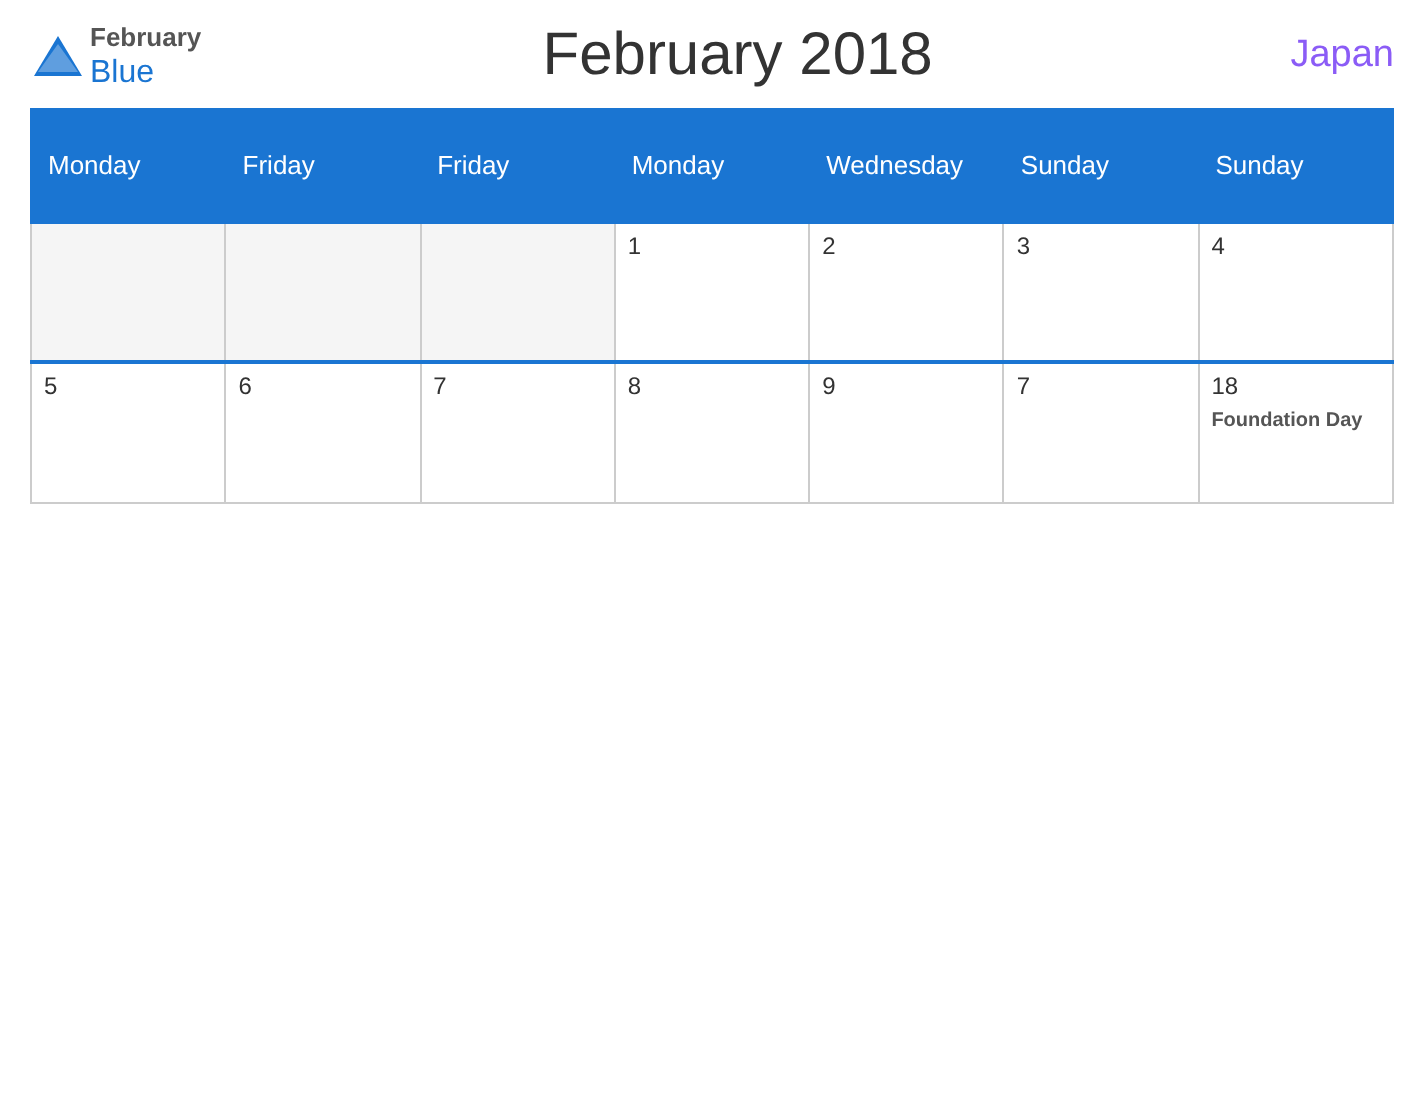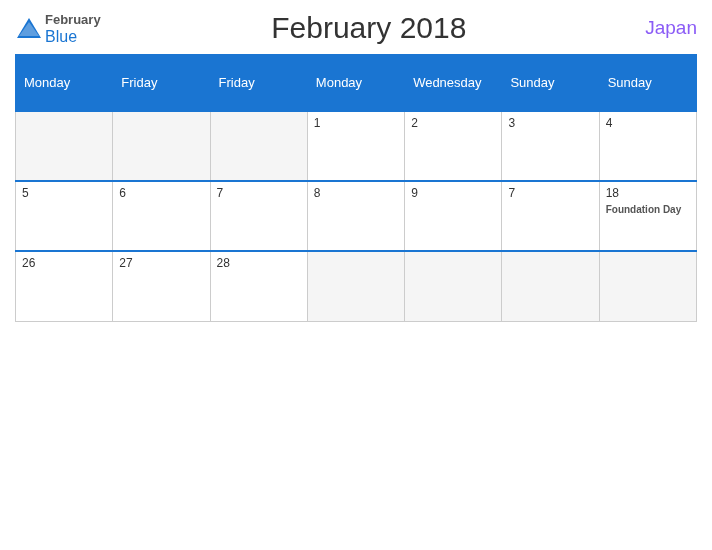--- a/index.html
+++ b/index.html
@@ -144,30 +144,15 @@
             <span class="day-number">8</span>
           </td>
           <td>
             <span class="day-number">9</span>
           </td>
           <td>
             <span class="day-number">7</span>
           </td>
           <td><span class="day-number">18</span><span class="event-text">Foundation Day</span></td>
         </tr>
-        <tr>
-          <td>
-            <span class="day-number">26</span>
-          </td>
-          <td>
-            <span class="day-number">27</span>
-          </td>
-          <td>
-            <span class="day-number">28</span>
-          </td>
-          <td class="empty"></td>
-          <td class="empty"></td>
-          <td class="empty"></td>
-          <td class="empty"></td>
-        </tr>
       </tbody>
   </table>
 </div>
 
 </body></html>

